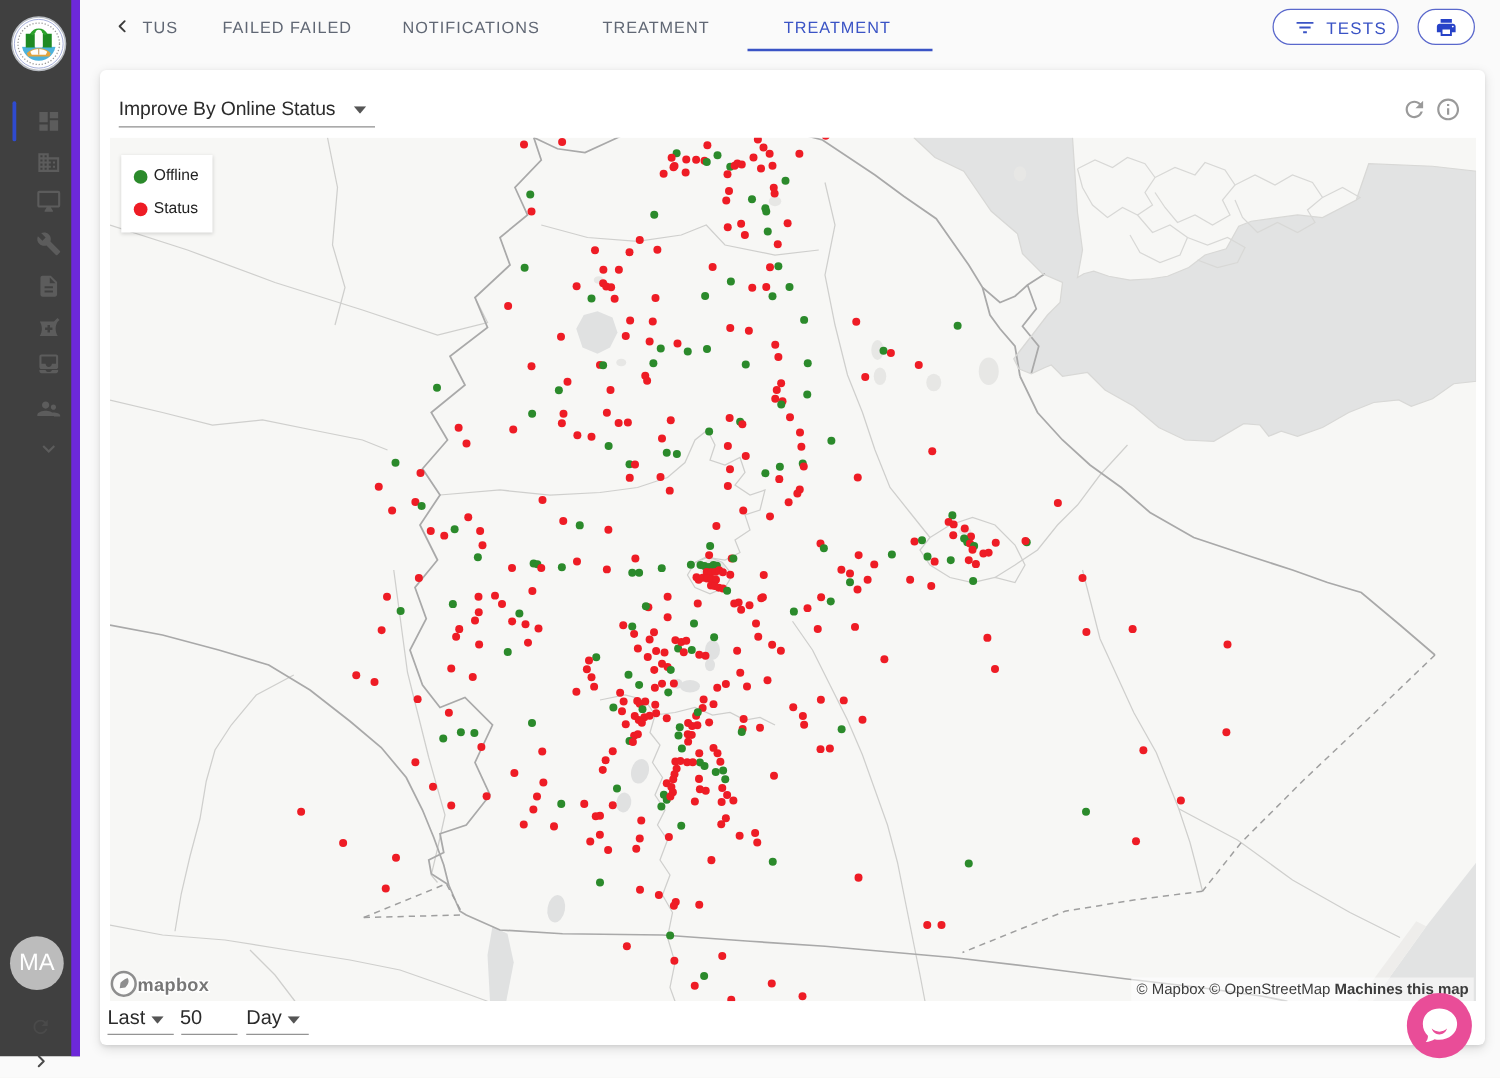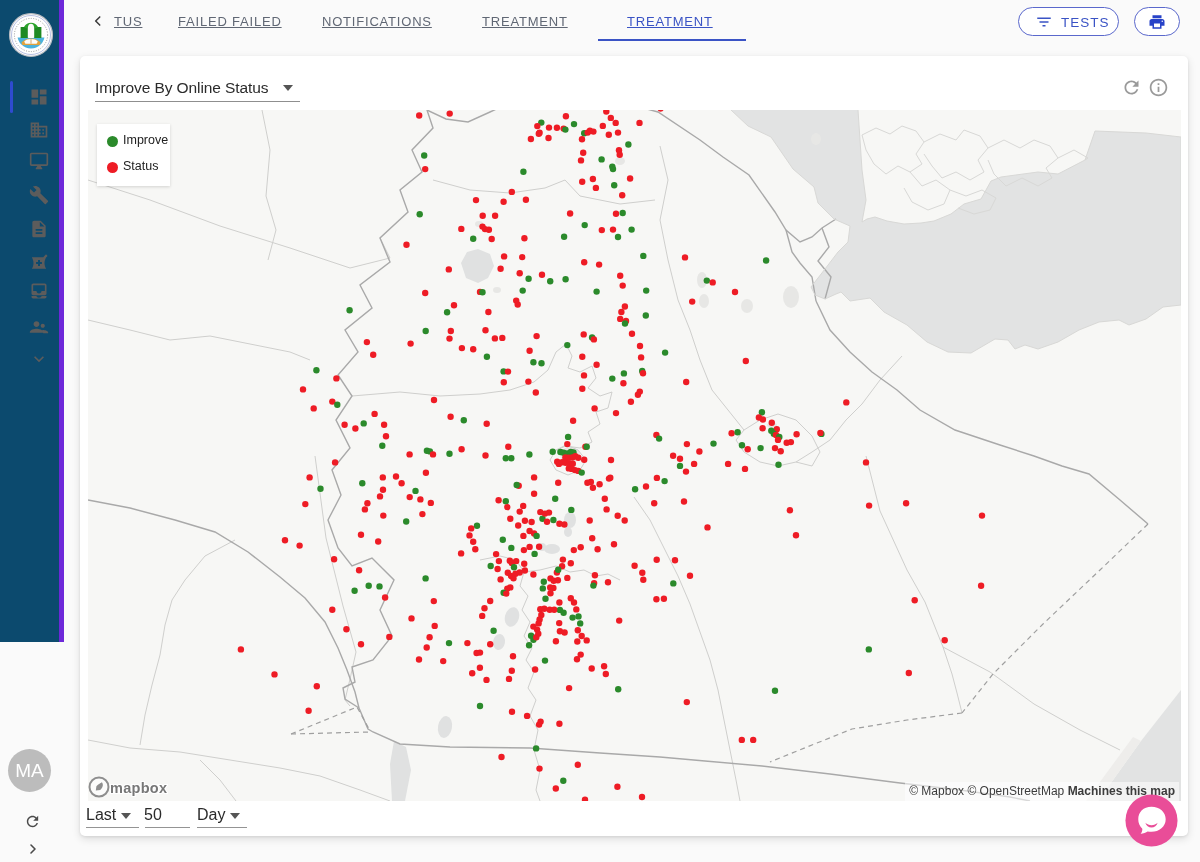--- a/index.html
+++ b/index.html
@@ -1,21 +1,21 @@
 <!DOCTYPE html>
 <html><head><meta charset="utf-8">
 <style>
 * { margin:0; padding:0; box-sizing:border-box; }
 body { width:1200px; height:862px; position:relative; overflow:hidden;
   font-family:"Liberation Sans", sans-serif; background:#fafafa; }
 .abs { position:absolute; }
 </style></head>
 <body>
 
-<div class="abs" style="left:0;top:0;width:64px;height:642px;background:#0c4a6e;border-right:5px solid #6d28d9">
+<div class="abs" style="left:0;top:0;width:64px;height:845px;background:#404040;border-right:7px solid #6d28d9">
   <div class="abs" style="left:8px;top:12px"><svg width="46" height="46" viewBox="0 0 46 46">
 <circle cx="23" cy="23" r="21.4" fill="#fff" stroke="#b8bcc2" stroke-width="1.3"></circle>
 <circle cx="23" cy="23" r="19.5" fill="none" stroke="#9aa5d6" stroke-width="0.7"></circle>
 <circle cx="23" cy="23" r="16.6" fill="none" stroke="#999" stroke-width="1" stroke-dasharray="1 1.5"></circle>
 <clipPath id="lgc">
           <circle cx="23" cy="23" r="13.6"></circle>
         </clipPath>
 <g clip-path="url(#lgc)">
 <rect x="9" y="9" width="28" height="18" fill="#fff"></rect>
 <rect x="9" y="25.5" width="28" height="13.5" fill="#4cb2dc"></rect>
@@ -83,21 +83,21 @@
       </svg>
     <span style="position:absolute;left:42px;top:7px;font-size:13.5px;letter-spacing:1.0px;color:#3a53c5">TESTS</span>
   </div>
   <div class="abs" style="left:1070px;top:7px;width:46px;height:29px;border:1px solid #5a68cc;border-radius:15px;background:#fff">
     <svg style="position:absolute;left:13px;top:5px" width="18" height="18" viewBox="0 0 24 24">
         <path d="M19 8H5c-1.66 0-3 1.34-3 3v6h4v4h12v-4h4v-6c0-1.66-1.34-3-3-3zm-3 11H8v-5h8v5zm3-7c-.55 0-1-.45-1-1s.45-1 1-1 1 .45 1 1-.45 1-1 1zm-1-9H6v4h12V3z" fill="#2742c8"></path>
       </svg>
   </div>
 </div>
 <style>
-.tab { font-size:13px; letter-spacing:0.8px; color:#606774;text-decoration:underline; }
+.tab { font-size:13px; letter-spacing:0.8px; color:#606774; }
 </style>
 
 <div class="abs" style="left:80px;top:56px;width:1108px;height:780px;background:#fff;border-radius:5px;
      box-shadow:0 3px 9px rgba(0,0,0,0.12), 0 1px 3px rgba(0,0,0,0.08)">
   <div class="abs" style="left:15px;top:23px;font-size:15.5px;letter-spacing:-0.1px;color:#2b2b2b">Improve By Online Status</div>
   <svg class="abs" style="left:203px;top:29px" width="10" height="6" viewBox="0 0 10 6">
       <path d="M0 0h10L5 6z" fill="#555"></path>
     </svg>
   <div class="abs" style="left:15px;top:45px;width:205px;height:1px;background:#8f8f8f"></div>
   <div class="abs" style="left:1041px;top:21px"><svg width="21" height="21" viewBox="0 0 24 24">
@@ -654,21 +654,21 @@
 <circle cx="273.0" cy="424.7" r="3.2" fill="#ee1c25"></circle>
 <circle cx="291.5" cy="476.4" r="3.2" fill="#2b8a2b"></circle>
 <circle cx="331.0" cy="549.5" r="3.2" fill="#ee1c25"></circle>
 <circle cx="217.3" cy="394.1" r="3.2" fill="#ee1c25"></circle>
 <circle cx="678.1" cy="150.5" r="3.2" fill="#2b8a2b"></circle>
 <circle cx="558.2" cy="180.6" r="3.2" fill="#2b8a2b"></circle>
 </svg>
 
     <div class="abs" style="left:9px;top:14px;width:73px;height:62px;background:#fff;box-shadow:0 1px 3px rgba(0,0,0,0.15)">
       <span class="abs" style="left:10px;top:12px;width:11px;height:11px;border-radius:50%;background:#2b8a2b"></span>
-      <span class="abs" style="left:26px;top:9px;font-size:12.5px;color:#222">Improve</span>
+      <span class="abs" style="left:26px;top:9px;font-size:12.5px;color:#222">Offline</span>
       <span class="abs" style="left:10px;top:38px;width:11px;height:11px;border-radius:50%;background:#ee1c25"></span>
       <span class="abs" style="left:26px;top:35px;font-size:12.5px;color:#222">Status</span>
     </div>
 
     <div class="abs" style="left:0px;top:666px"><svg width="80" height="22" viewBox="0 0 80 22">
 <circle cx="11" cy="11" r="9.5" fill="#fff" opacity="0.6"></circle>
 <circle cx="11" cy="11" r="9.5" fill="none" stroke="#8e8e8e" stroke-width="2"></circle>
 <path d="M13.8 6.2c1.2 1.2 2.2 4-1.6 7.8l-4.4.6.6-4.4c3.8-3.8 4.6-2.8 5.4-4zM11 9l.6 1.4L13 11l-1.4.6L11 13l-.6-1.4L9 11l1.4-.6z" fill="#8e8e8e"></path>
 <text x="22" y="16.5" font-family="Liberation Sans, sans-serif" font-size="14.5" font-weight="bold" fill="#777" stroke="#ffffff" stroke-width="2.2" paint-order="stroke" letter-spacing="0.3">mapbox</text>
 </svg></div>

